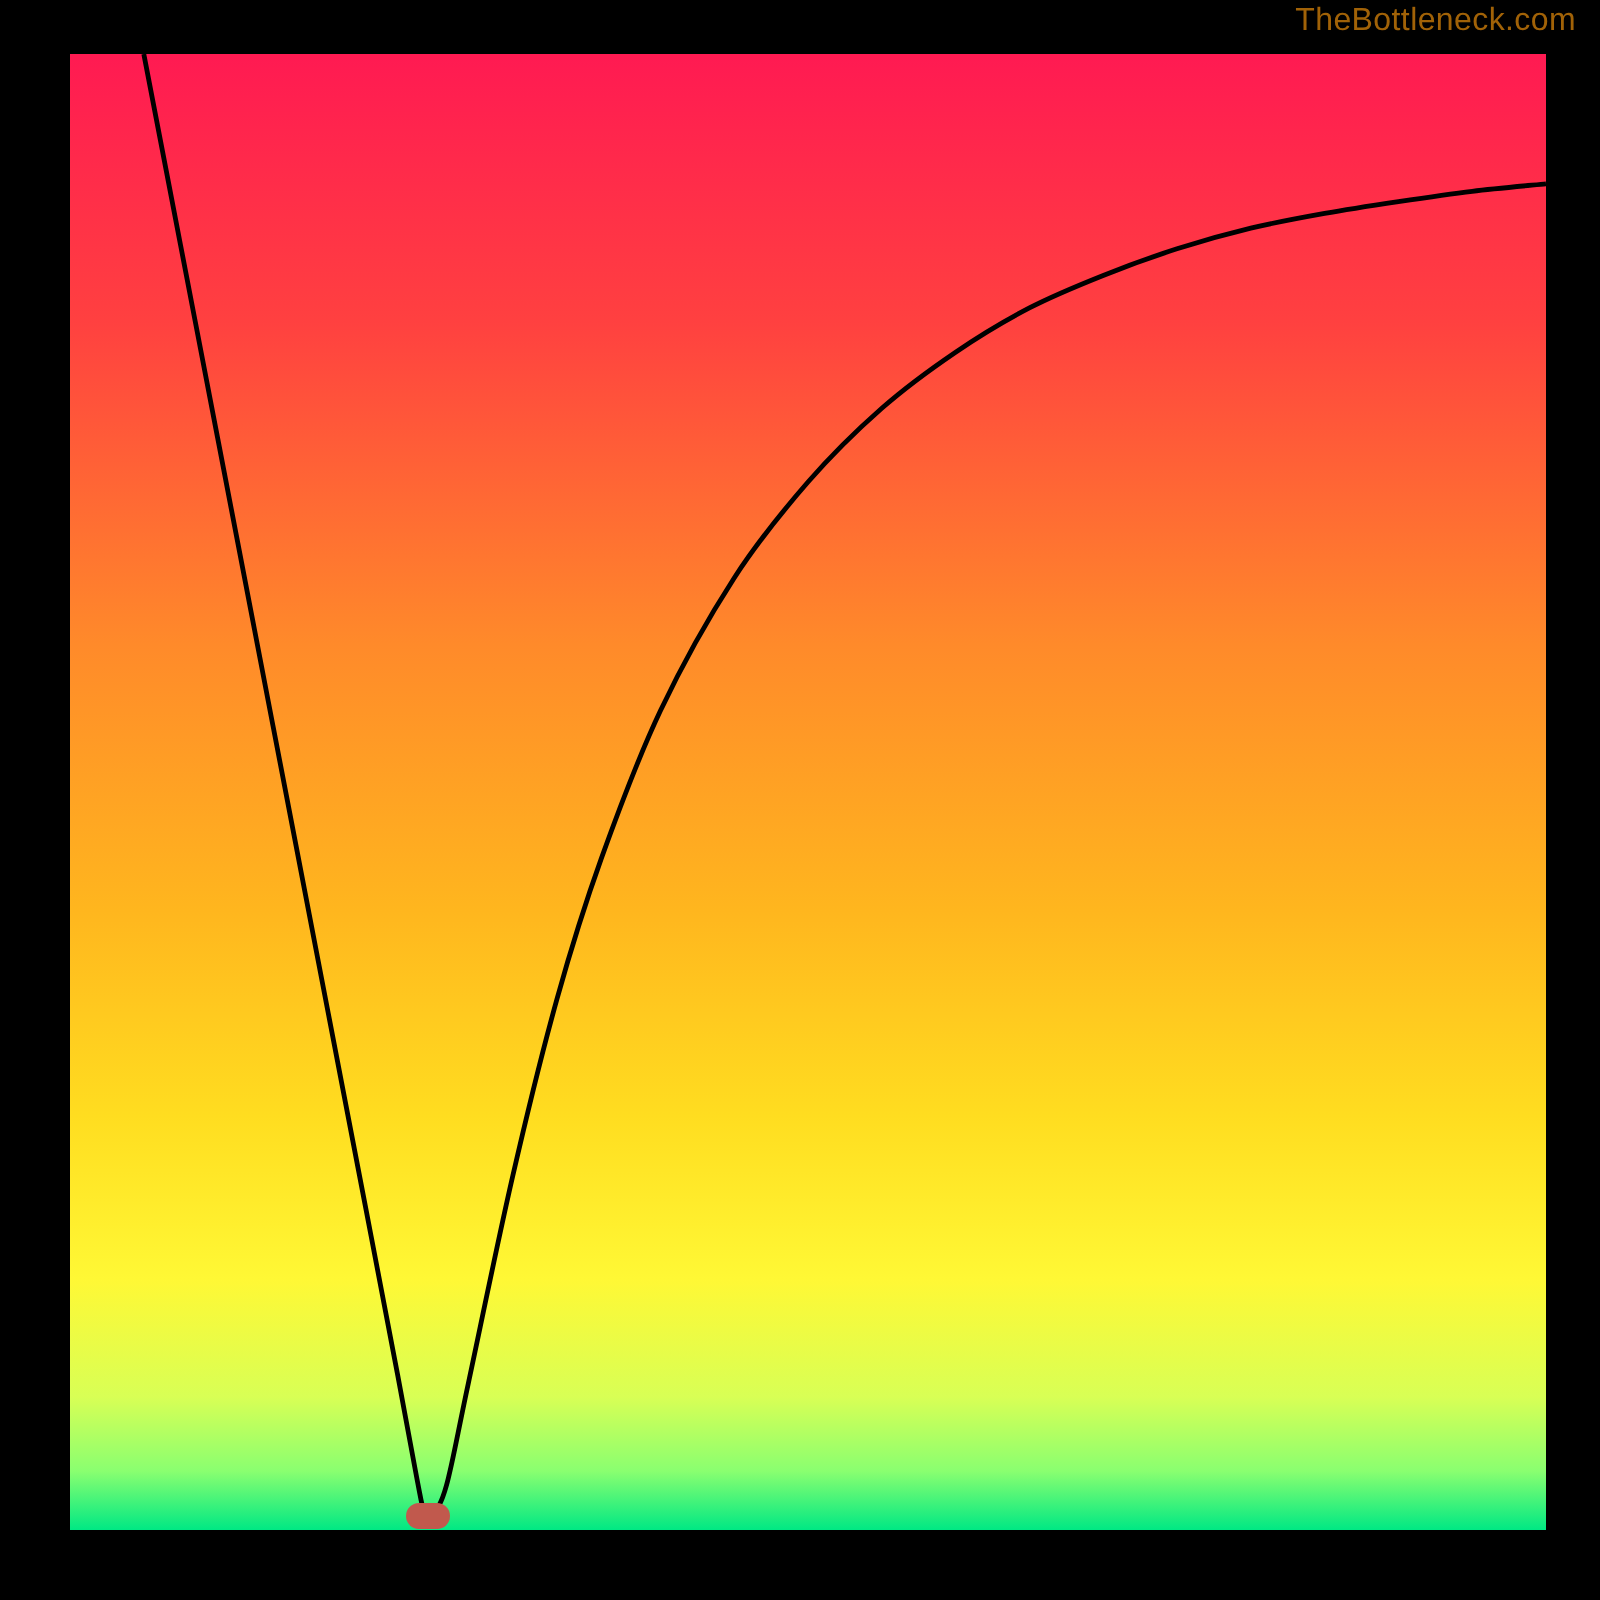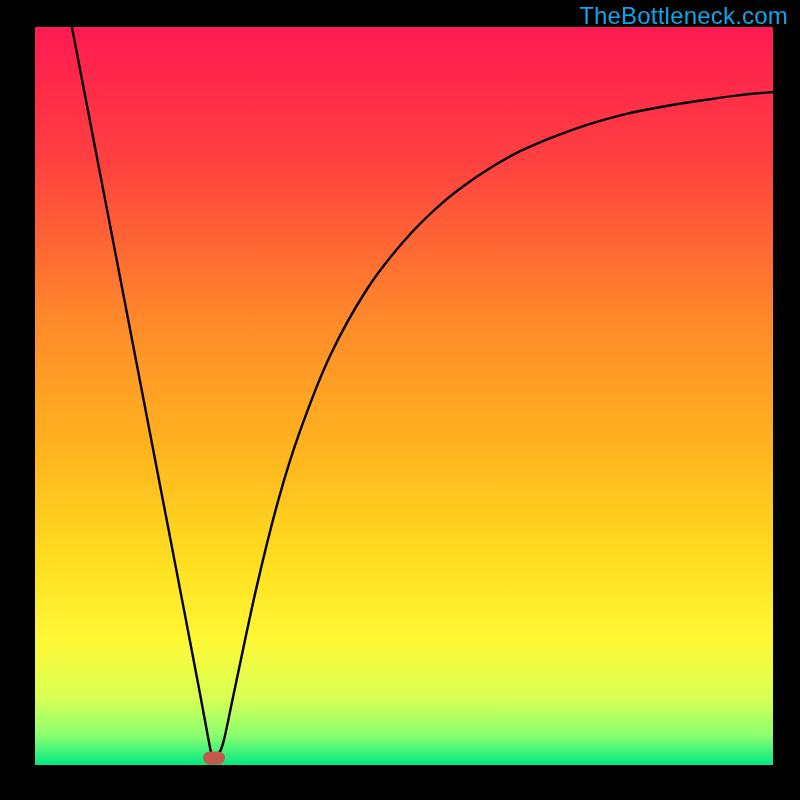--- a/index.html
+++ b/index.html
@@ -13,22 +13,22 @@
   }
   .container {
     position: relative;
     width: 800px;
     height: 800px;
   }
   .watermark {
     position: absolute;
     top: 2px;
     right: 12px;
-    color: #0ea5e9;
-    font-size: 24px;
+    color: #a16207;
+    font-size: 16px;
     font-weight: 500;
     letter-spacing: 0.2px;
     z-index: 5;
   }
   .plot-area {
     position: absolute;
     left: 35px;
     top: 27px;
     width: 738px;
     height: 738px;

